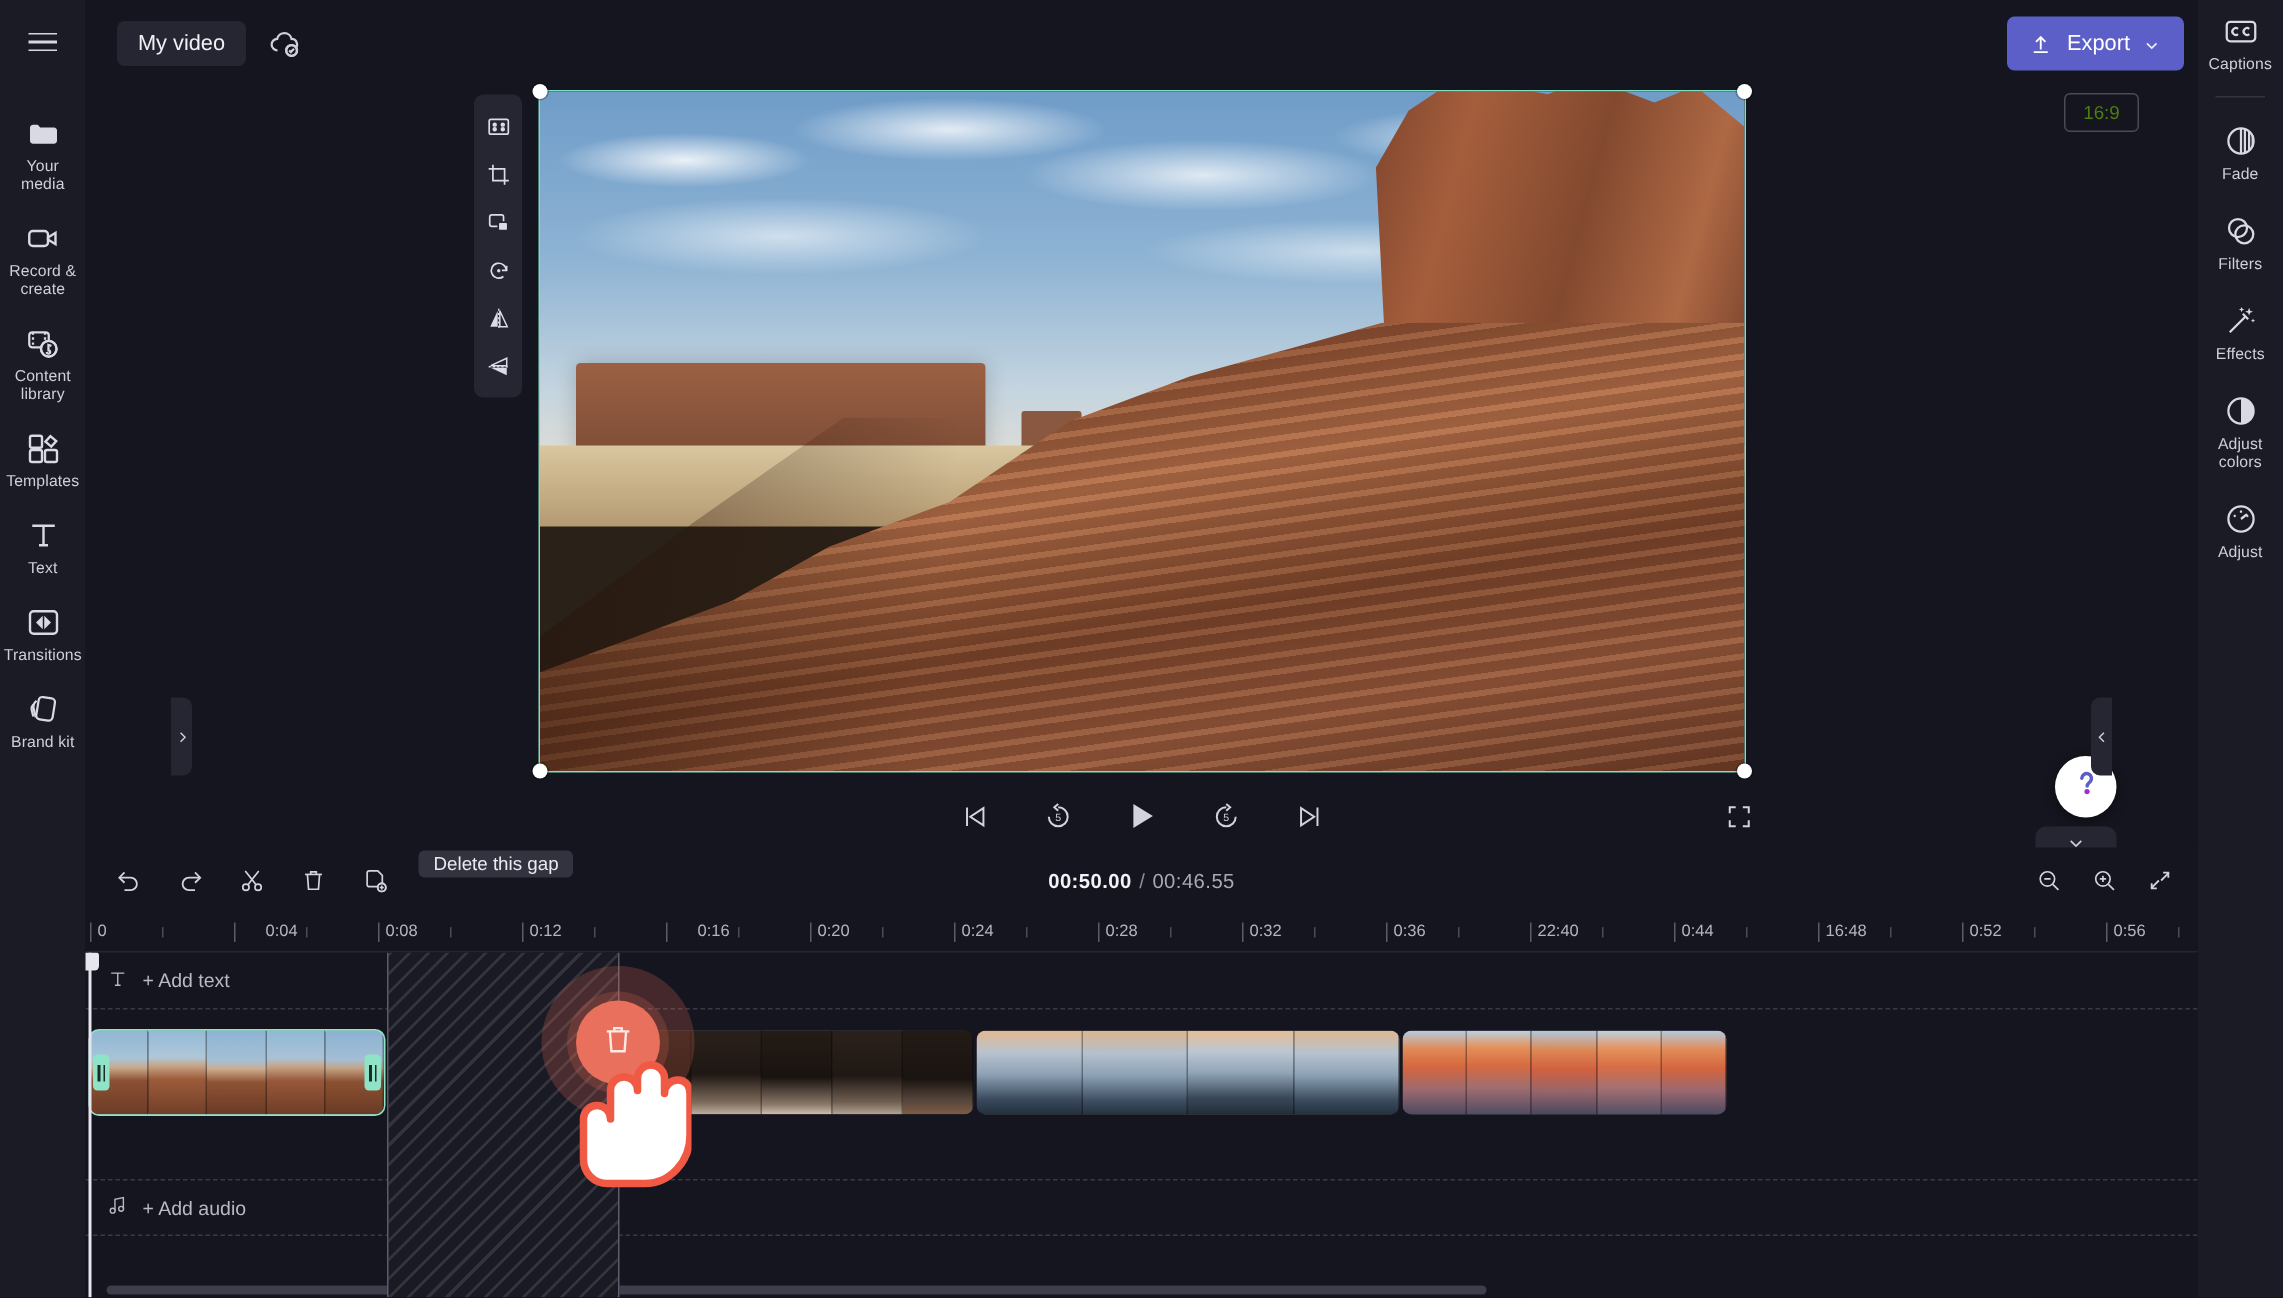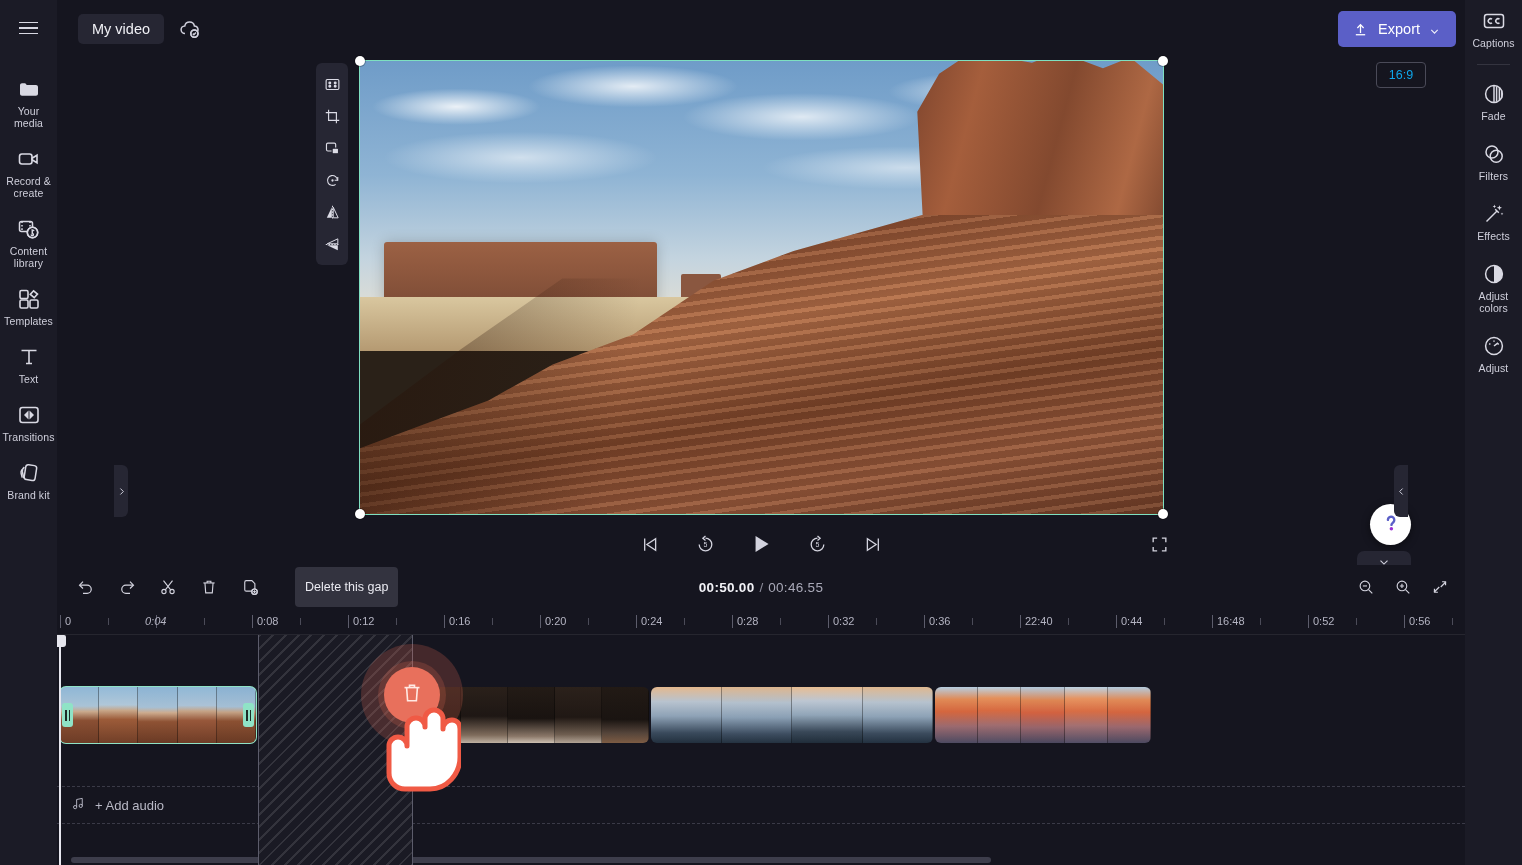--- a/index.html
+++ b/index.html
@@ -71,21 +71,21 @@
 
   
   .stage {
     position: absolute; left: 57px; top: 58px; right: 57px; height: 507px;
     background: #15151f;
   }
   .ratio-badge {
     position: absolute; right: 39px; top: 4px; width: 50px; height: 26px;
     border: 1px solid #4a4a58; border-radius: 4px;
     display: flex; align-items: center; justify-content: center;
-    font-size: 12.5px; color: #0ea5e9; cursor: pointer;
+    font-size: 12.5px; color: #4d7c0f; cursor: pointer;
   }
 
   
   .tool-strip {
     position: absolute; left: 259px; top: 5px; width: 32px;
     background: #262633; border-radius: 6px;
     padding: 5px 0; display: flex; flex-direction: column; align-items: center;
   }
   .tool-strip .tool {
     width: 28px; height: 28px; margin: 2px 0; border-radius: 4px;
@@ -214,21 +214,21 @@
     display: flex; align-items: center; justify-content: center;
     font-size: 13.5px; pointer-events: none;
   }
   .tc-cur { color: #f2f2f7; font-weight: bold; letter-spacing: .3px; }
   .tc-sep { color: #8d8d9c; margin: 0 5px; }
   .tc-tot { color: #a9a9b8; letter-spacing: .3px; }
   .tl-right { position: absolute; right: 10px; top: 0; height: 44px; display: flex; align-items: center; gap: 6px; }
   .tl-right .tl-tool { margin-left: 0; }
 
   .tooltip {
-    position: absolute; left: 238px; top: 2px; height: 40px; padding: 0 10px;
+    position: absolute; left: 222px; top: 2px; height: 18px; padding: 0 10px;
     background: #33333f; border-radius: 4px;
     display: flex; align-items: center; font-size: 12.5px; color: #eaeaf1;
     z-index: 40; white-space: nowrap;
   }
 
   
   .ruler { position: relative; height: 26px; border-bottom: 1px solid #26262f; overflow: hidden; }
   .tick { position: absolute; top: 6px; width: 1px; height: 13px; background: #5d5d6c; }
   .tick.minor { top: 9px; height: 7px; background: #4b4b58; }
   .tick-lbl { position: absolute; top: 6px; font-size: 11px; color: #b4b4c2; white-space: nowrap; }
@@ -683,30 +683,30 @@
 
       <div class="tooltip">Delete this gap</div>
     </div>
 
     <div class="ruler">
 
     <div class="tick" style="left: 3px;"></div>
         <div class="tick-lbl" style="left: 8px;">0</div>
         <div class="tick minor" style="left: 51px;"></div>
         <div class="tick" style="left: 99px;"></div>
-        <div class="tick-lbl" style="left: 88px; font-style: italic;">0:04</div>
+        <div class="tick-lbl" style="left: 120px;">0:04</div>
         <div class="tick minor" style="left: 147px;"></div>
         <div class="tick" style="left: 195px;"></div>
         <div class="tick-lbl" style="left: 200px;">0:08</div>
         <div class="tick minor" style="left: 243px;"></div>
         <div class="tick" style="left: 291px;"></div>
         <div class="tick-lbl" style="left: 296px;">0:12</div>
         <div class="tick minor" style="left: 339px;"></div>
         <div class="tick" style="left: 387px;"></div>
-        <div class="tick-lbl" style="left: 392px;">0:16</div>
+        <div class="tick-lbl" style="left: 408px;">0:16</div>
         <div class="tick minor" style="left: 435px;"></div>
         <div class="tick" style="left: 483px;"></div>
         <div class="tick-lbl" style="left: 488px;">0:20</div>
         <div class="tick minor" style="left: 531px;"></div>
         <div class="tick" style="left: 579px;"></div>
         <div class="tick-lbl" style="left: 584px;">0:24</div>
         <div class="tick minor" style="left: 627px;"></div>
         <div class="tick" style="left: 675px;"></div>
         <div class="tick-lbl" style="left: 680px;">0:28</div>
         <div class="tick minor" style="left: 723px;"></div>
@@ -728,20 +728,30 @@
         <div class="tick" style="left: 1251px;"></div>
         <div class="tick-lbl" style="left: 1256px;">0:52</div>
         <div class="tick minor" style="left: 1299px;"></div>
         <div class="tick" style="left: 1347px;"></div>
         <div class="tick-lbl" style="left: 1352px;">0:56</div>
         <div class="tick minor" style="left: 1395px;"></div>
       </div>
 
     <div class="tracks">
 
+      <div class="track-text">
+        <div class="ph-row">
+          <span>
+            <svg viewBox="0 0 24 24" fill="none" stroke="currentColor" stroke-width="1.5">
+                <path d="M5 6h14M12 6v13M9 19h6"></path>
+              </svg>
+          </span>
+          <span>+ Add text</span>
+        </div>
+      </div>
 
       <div class="track-video">
 
         <div class="clip selected" style="left:3px; width:196px;">
           <div class="strip">
             <div style="background:linear-gradient(#8fb7d6 0%,#a9c3d6 34%,#c9a98c 44%,#8a4f33 60%,#6d3c26 100%)"></div>
             <div style="background:linear-gradient(#93bad8 0%,#b0c7d8 32%,#c7a587 42%,#9c5b39 58%,#713f28 100%)"></div>
             <div style="background:linear-gradient(#8cb4d4 0%,#a6c0d5 36%,#cdab8d 46%,#8e5234 62%,#6a3a25 100%)"></div>
             <div style="background:linear-gradient(#90b8d6 0%,#abc2d6 33%,#c6a487 43%,#97573a 60%,#6f3d27 100%)"></div>
             <div style="background:linear-gradient(#8ab2d2 0%,#a4bed4 35%,#c4a285 45%,#8b5032 61%,#693a24 100%)"></div>

